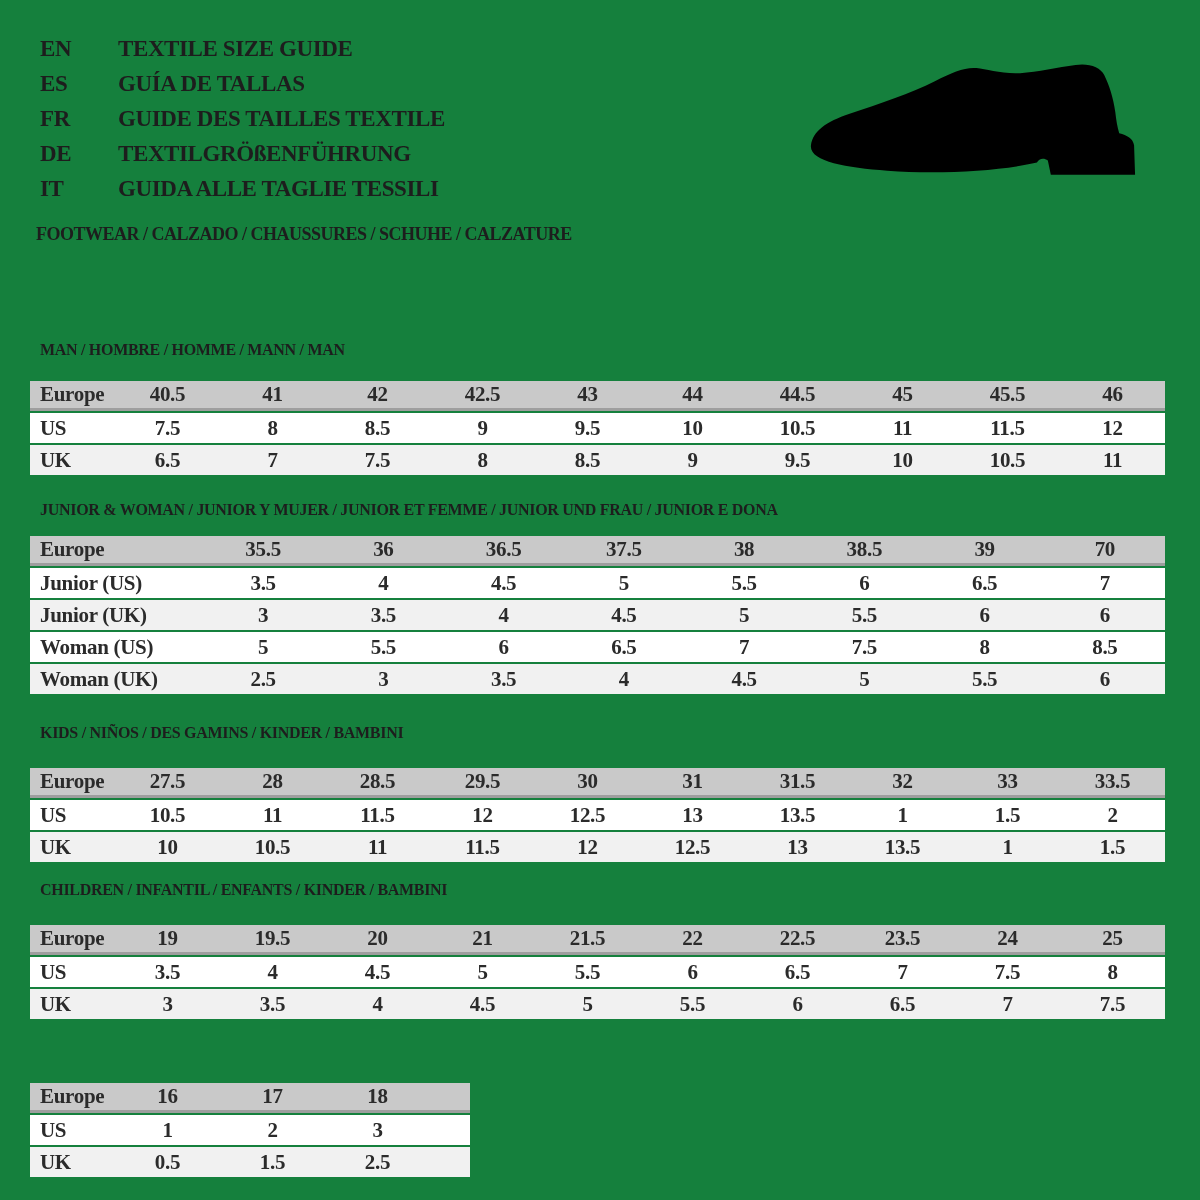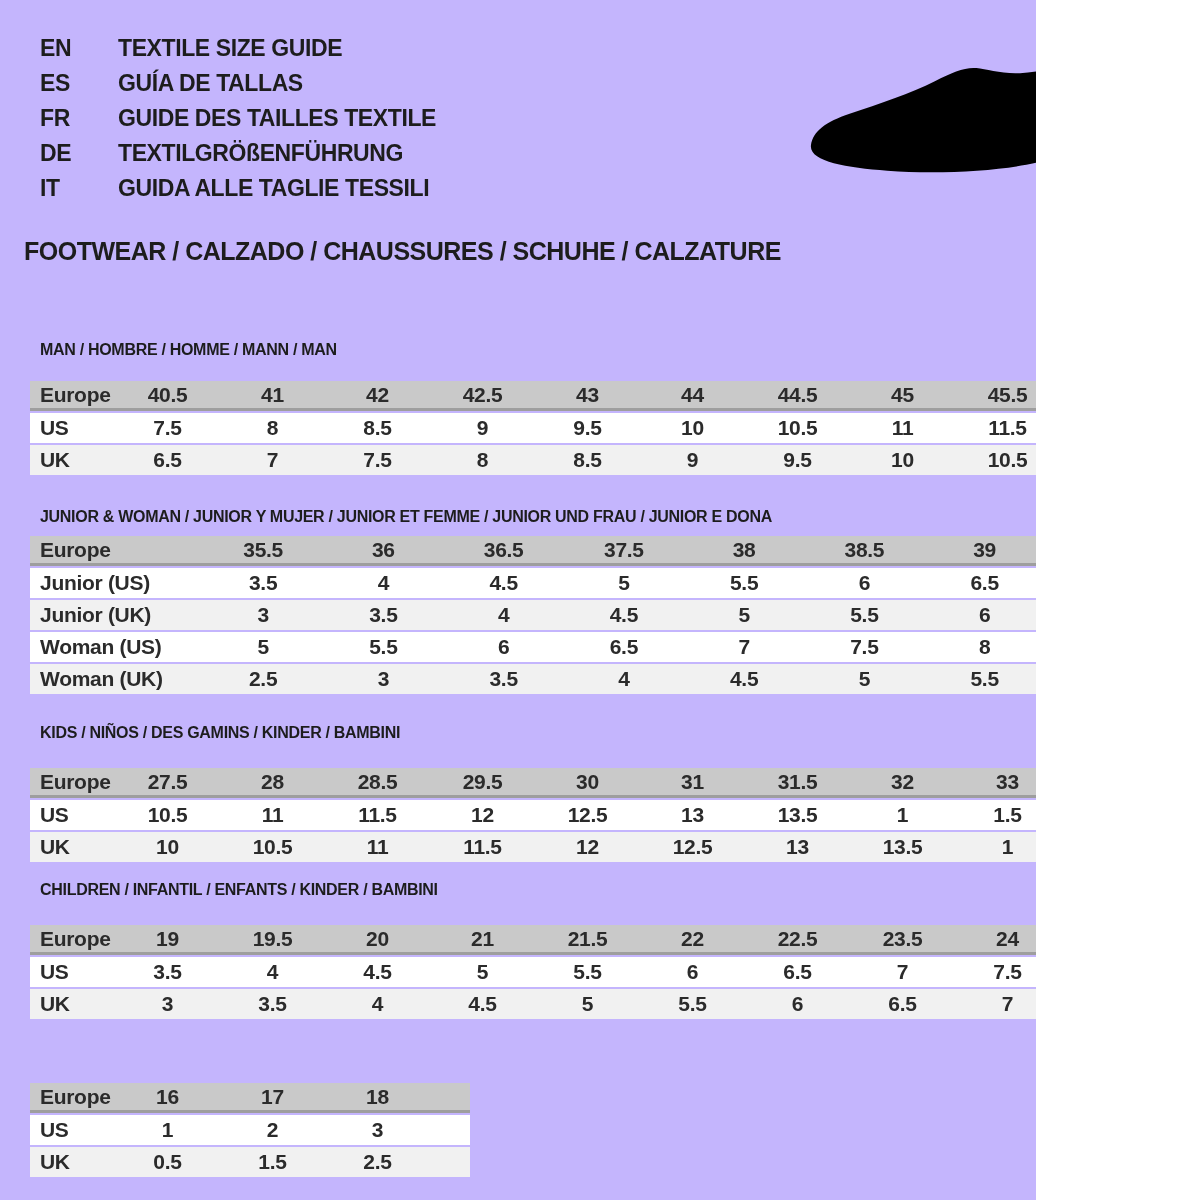--- a/index.html
+++ b/index.html
@@ -1,26 +1,26 @@
 <!DOCTYPE html>
 <html><head>
 <meta charset="utf-8">
 <style>
   html,body{margin:0;padding:0;background:#fff;}
-  .page{position:relative;width:1036px;height:1200px;background:#c4b5fd;
-        font-family:Liberation Sans, sans-serif;color:#222;overflow:hidden;}
+  .page{position:relative;width:1200px;height:1200px;background:#15803d;
+        font-family:Liberation Serif, serif;color:#222;overflow:hidden;}
 
   
   .lang-block{position:absolute;left:40px;top:31px;}
   .lang-row{display:flex;height:35px;align-items:center;font-weight:bold;
             font-size:23px;letter-spacing:-0.4px;color:#1d1d1d;}
   .lang-code{width:78px;}
 
-  .category{position:absolute;left:24px;top:224px;font-weight:bold;font-size:25px;
-            letter-spacing:-0.5px;color:#1d1d1d;white-space:nowrap;margin-top:13px;}
+  .category{position:absolute;left:36px;top:224px;font-weight:bold;font-size:18px;
+            letter-spacing:-0.5px;color:#1d1d1d;white-space:nowrap;}
 
   
   .shoe{position:absolute;left:806px;top:64px;width:337px;height:122px;}
 
   
   .section-title{position:absolute;left:40px;font-weight:bold;font-size:16px;
                  letter-spacing:-0.3px;color:#1d1d1d;white-space:nowrap;}
 
   
   .size-table{position:absolute;left:30px;width:1135px;}
@@ -29,21 +29,21 @@
         box-sizing:border-box;background:#ffffff;}
   .trow.thead{background:#c9c9c9;border-bottom:3px solid #9e9e9e;}
   .trow:nth-child(odd):not(.thead){background:#f1f1f1;}
   .tlabel{width:85px;padding-left:10px;box-sizing:border-box;white-space:nowrap;}
   .wide-label .tlabel{width:173px;}
   .tcell{flex:1 1 0;text-align:center;}
   .fixed-cols{width:440px;}
   .fixed-cols .tcell{flex:0 0 105px;}
 
   #t0-title{top:341px;} #t0{top:381px;}
-  #t1-title{top:501px;margin-top:7px;} #t1{top:536px;}
+  #t1-title{top:501px;} #t1{top:536px;}
   #t2-title{top:724px;} #t2{top:768px;}
   #t3-title{top:881px;} #t3{top:925px;}
   #t4-title{top:1041px;} #t4{top:1083px;}
 </style>
 </head>
 <body>
 
 <div class="page">
 
   <div class="lang-block">

